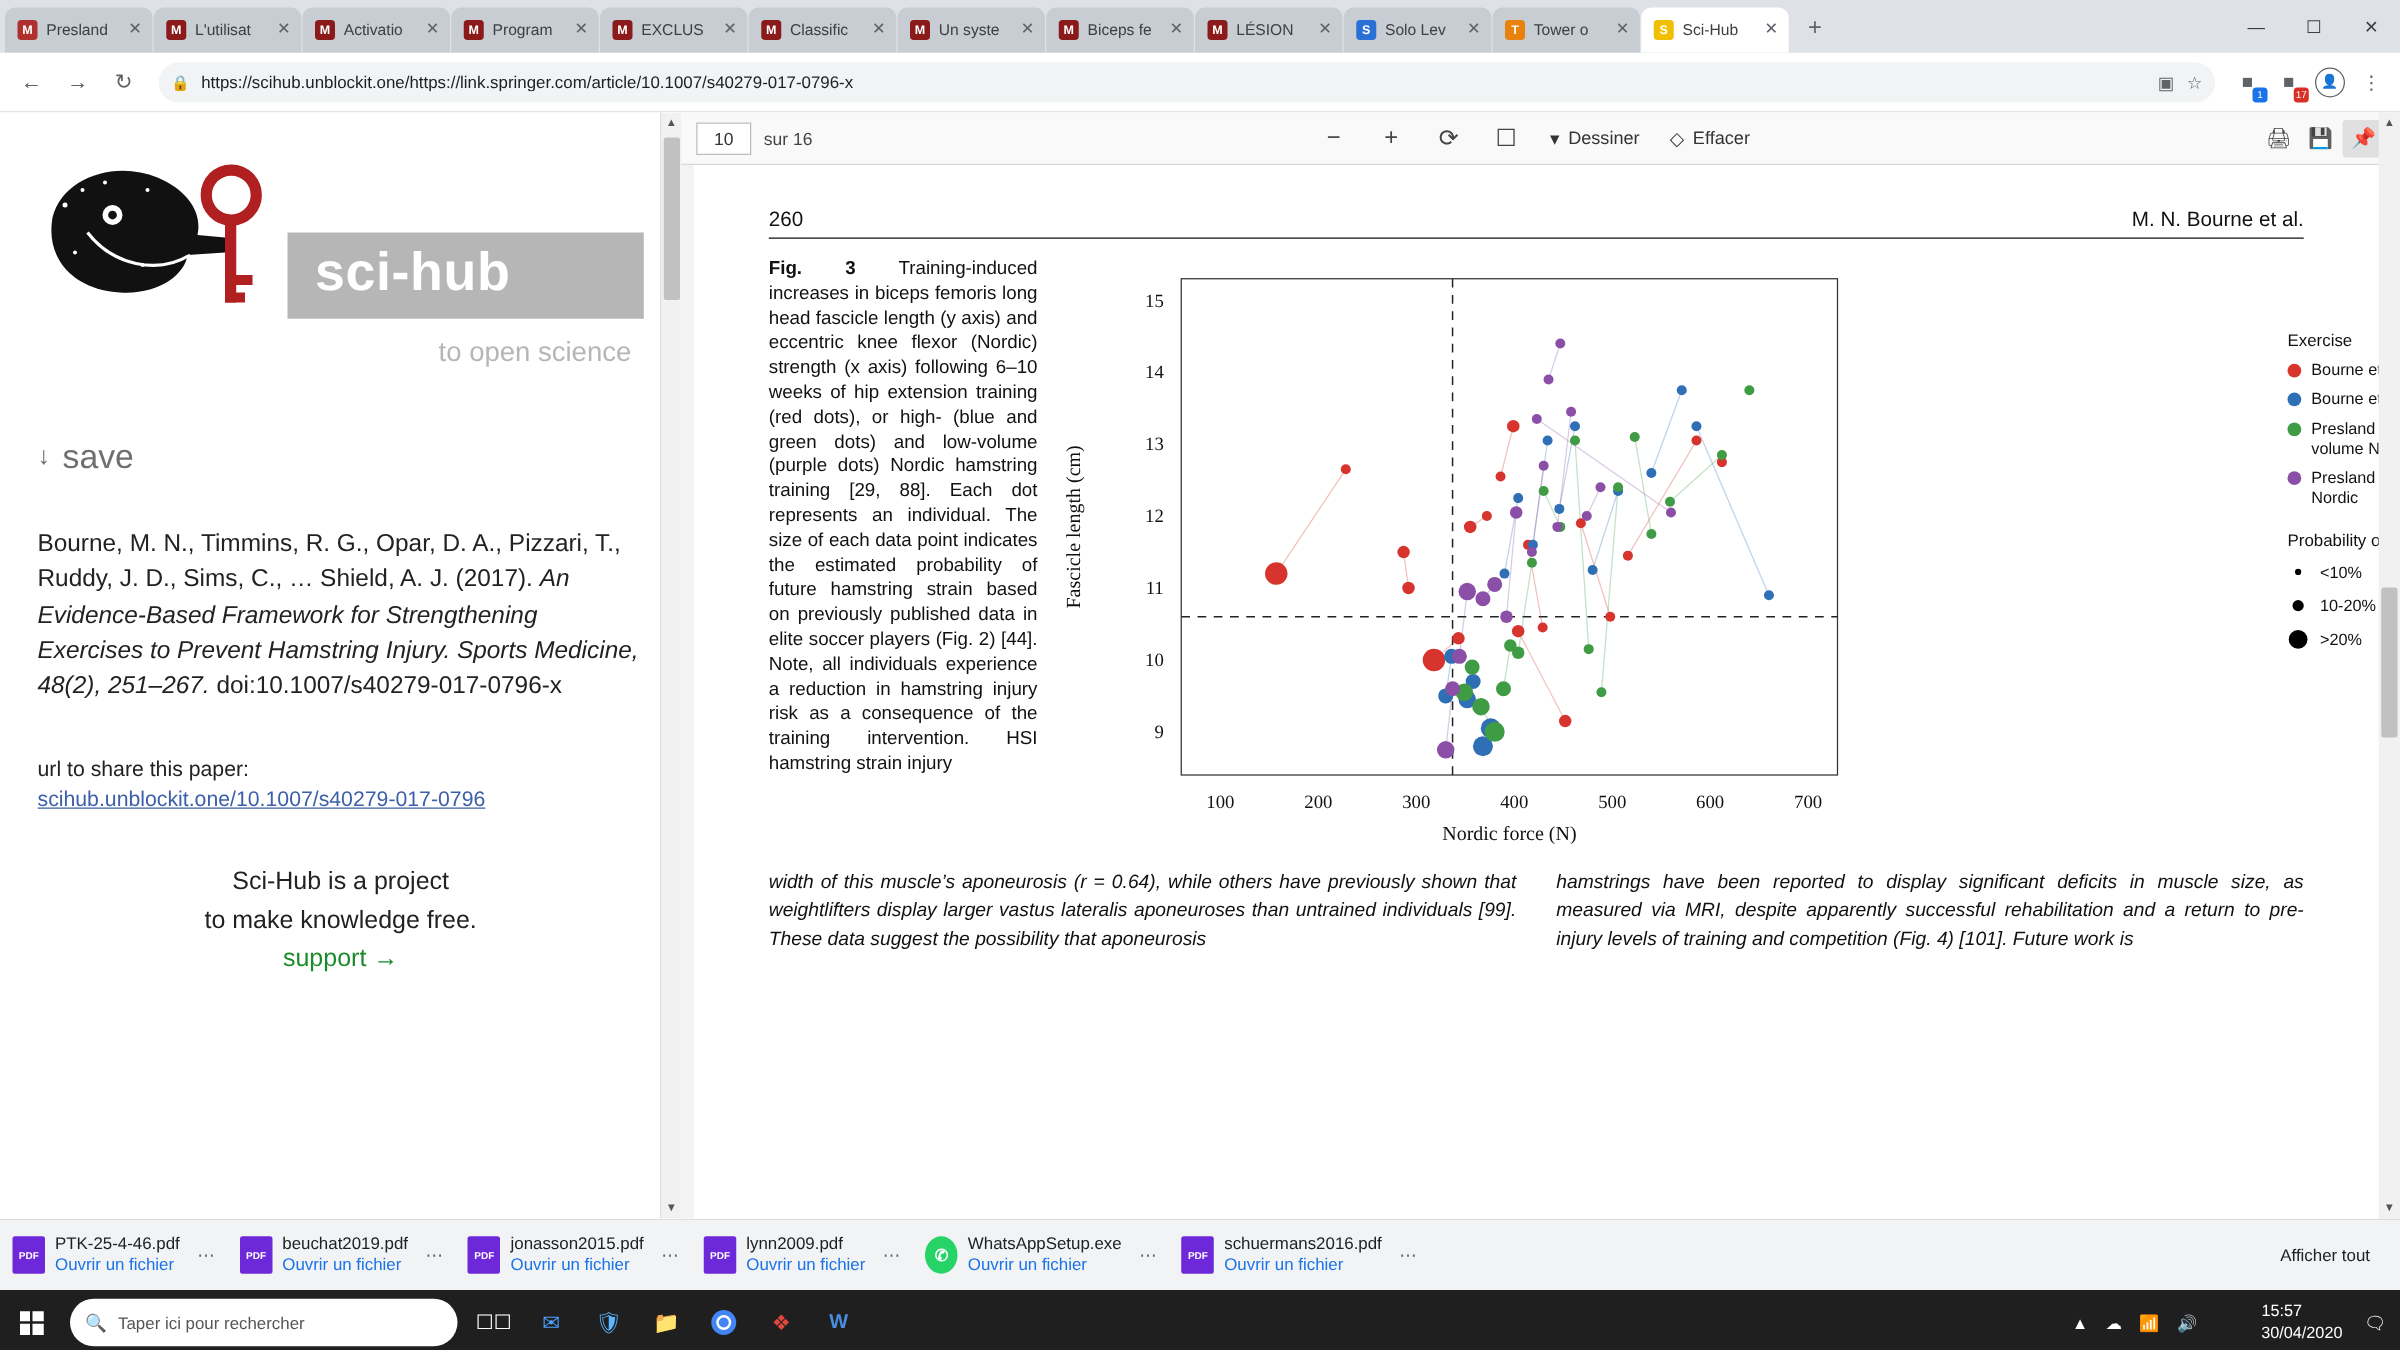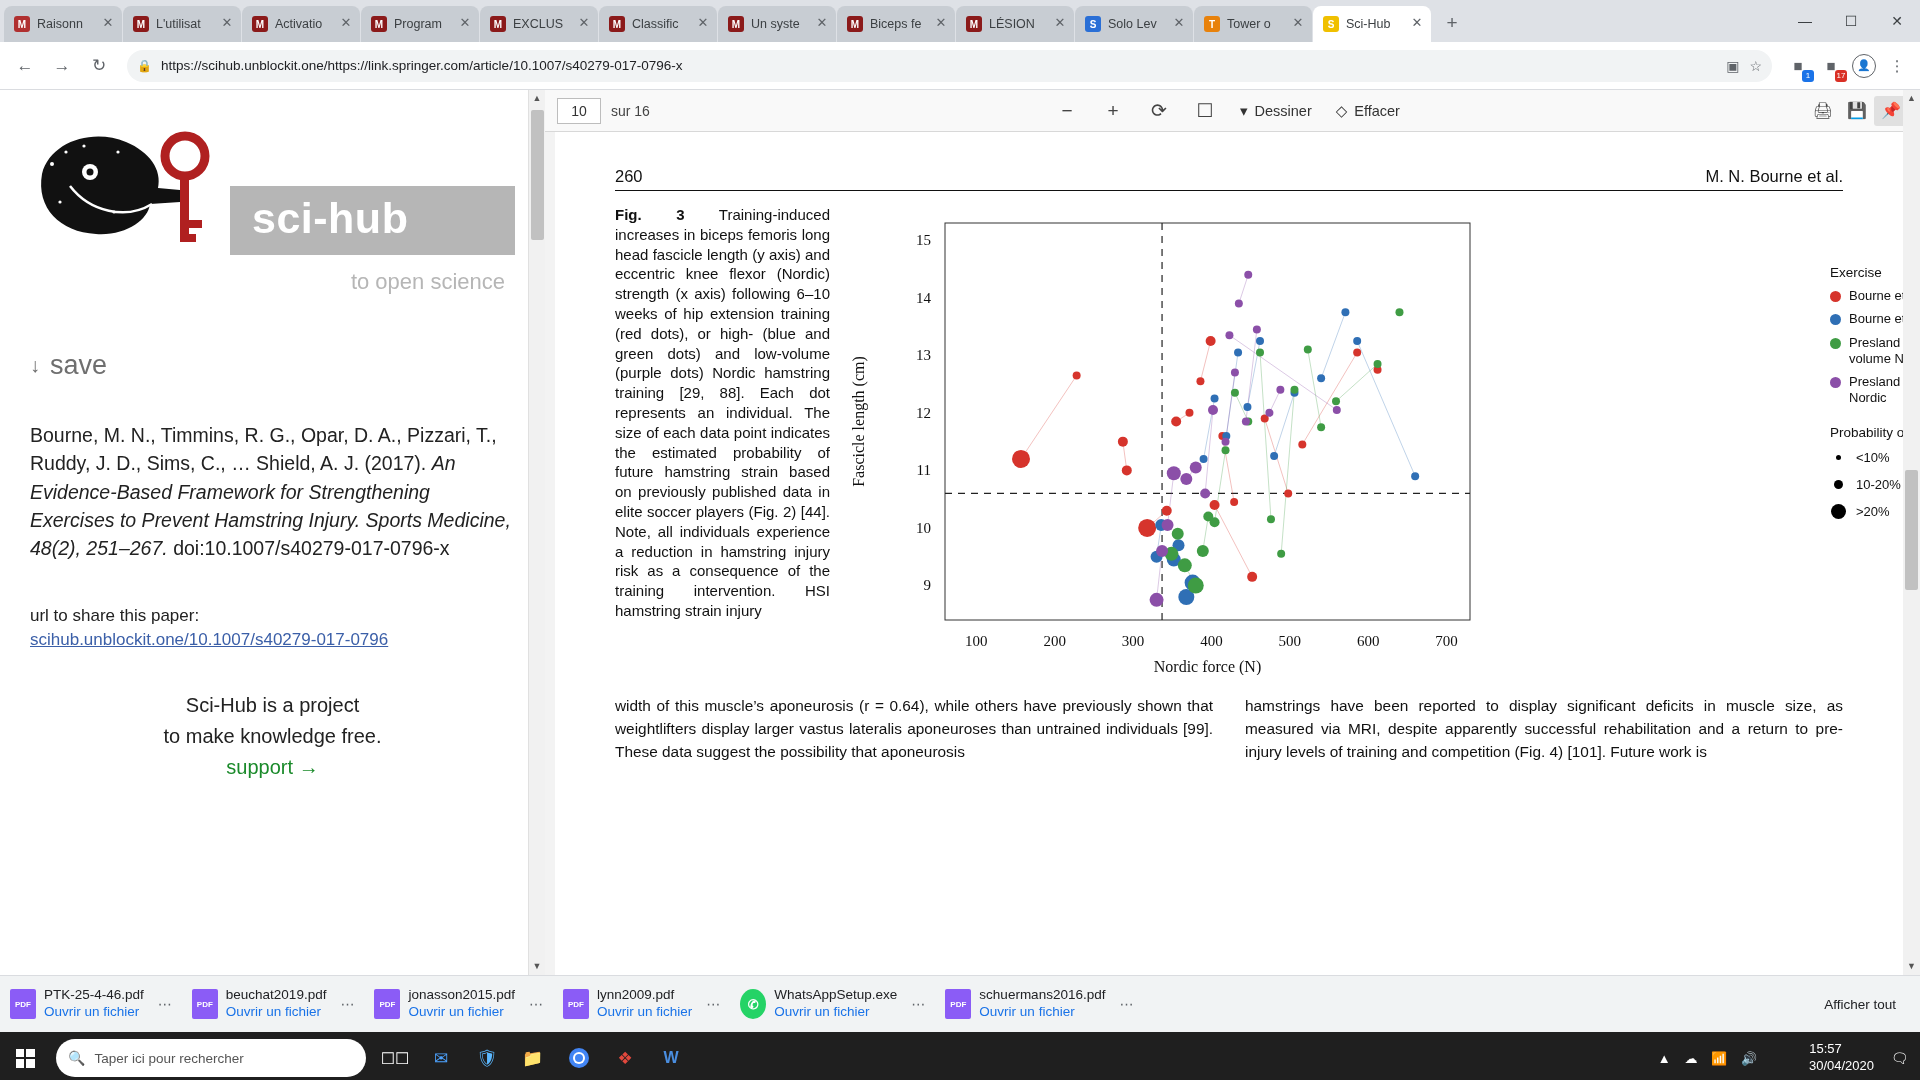--- a/index.html
+++ b/index.html
@@ -153,35 +153,35 @@
   .legend-box { position:absolute; left:1000px; top:60px; width:200px; font-size:13px; color:#111; }
   .legend-title { font-size:13.5px; margin-bottom:8px; }
   .legend-item { display:flex; align-items:flex-start; margin-bottom:7px; }
   .legend-dot { width:11px; height:11px; border-radius:50%; margin-right:8px; margin-top:3px; flex:0 0 11px; }
   .legend-lines { line-height:1.25; }
   .prob-title { margin-top:18px; font-size:13.5px; margin-bottom:10px; }
   .prob-item { display:flex; align-items:center; margin-bottom:12px; }
   .prob-dot { border-radius:50%; background:#000; margin-right:10px; flex:0 0 auto; }
 
   .body-cols { display:flex; padding:20px 60px 0 60px; gap:32px; }
-  .body-col { flex:1 1 0; font-size:15.4px; line-height:1.48; color:#111; text-align:justify; }
+  .body-col { flex:1 1 0; font-size:15.4px; line-height:1.48; color:#111; text-align:justify;font-style:italic; }
 
   .scrollbar-right {
     position:absolute; right:0; top:0; width:17px; height:100%; background:#f1f1f1;
   }
 
   
   .downloads {
     height:57px; background:#f1f3f4; border-top:1px solid #dadce0;
     display:flex; align-items:center; padding:0 10px;
   }
   .dl-item { display:flex; align-items:center; margin-right:6px; }
   .dl-icon {
     width:26px; height:30px; margin-right:8px; display:flex; align-items:center; justify-content:center;
-    font-size:8px; font-weight:bold; color:#fff; background:#8b5cf6; border-radius:2px;
+    font-size:8px; font-weight:bold; color:#fff; background:#6d28d9; border-radius:2px;
   }
   .dl-icon.wa { background:#25d366; border-radius:50%; font-size:13px; }
   .dl-text { display:flex; flex-direction:column; line-height:1.25; }
   .dl-name { font-size:13.5px; color:#202124; }
   .dl-sub { font-size:13.5px; color:#1a73e8; }
   .dl-more { width:26px; text-align:center; color:#5f6368; font-size:14px; margin:0 8px; }
   .dl-showall { margin-left:auto; font-size:13.5px; color:#202124; padding:7px 14px; }
 
   
   .taskbar {
@@ -204,21 +204,21 @@
   .notify { width:28px; text-align:center; font-size:14px; }
 </style>
 </head>
 <body>
 
 <div class="chrome">
   <div class="tabstrip">
     <div id="tabs-container" style="display:flex;align-items:flex-end;">
         <div class="tab">
           <span class="favicon" style="background:#b03030">M</span>
-          <span class="tlabel">Raisonn</span>
+          <span class="tlabel">Presland</span>
           <span class="tclose">✕</span>
         </div>
         <div class="tab">
           <span class="favicon" style="background:#8b1a1a">M</span>
           <span class="tlabel">L'utilisat</span>
           <span class="tclose">✕</span>
         </div>
         <div class="tab">
           <span class="favicon" style="background:#8b1a1a">M</span>
           <span class="tlabel">Activatio</span>

